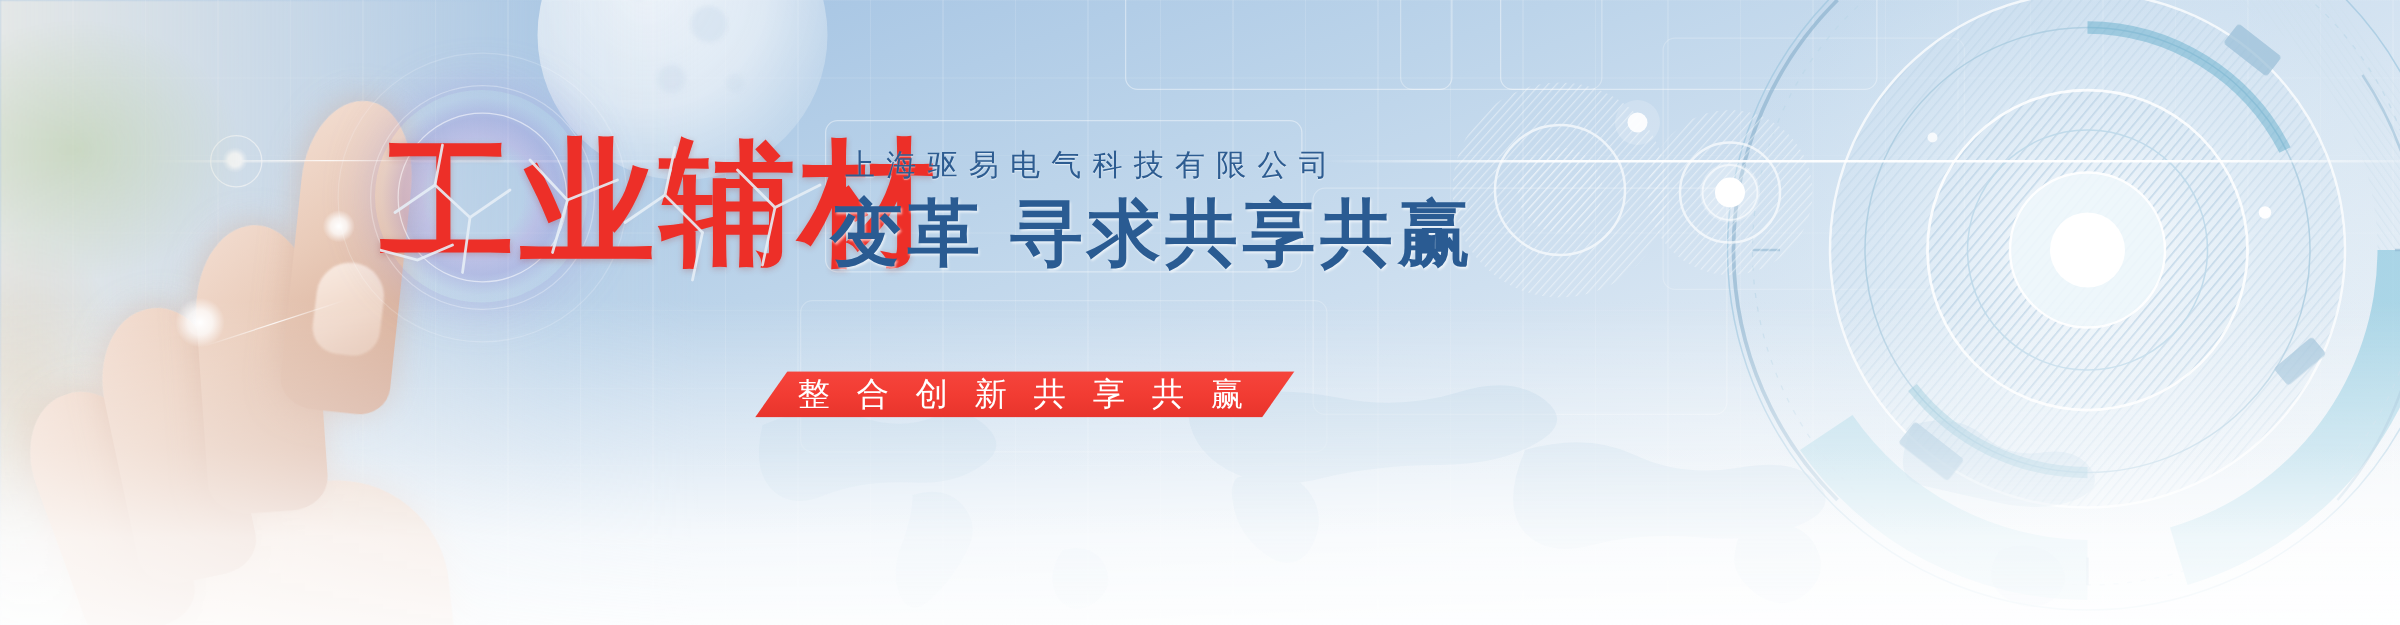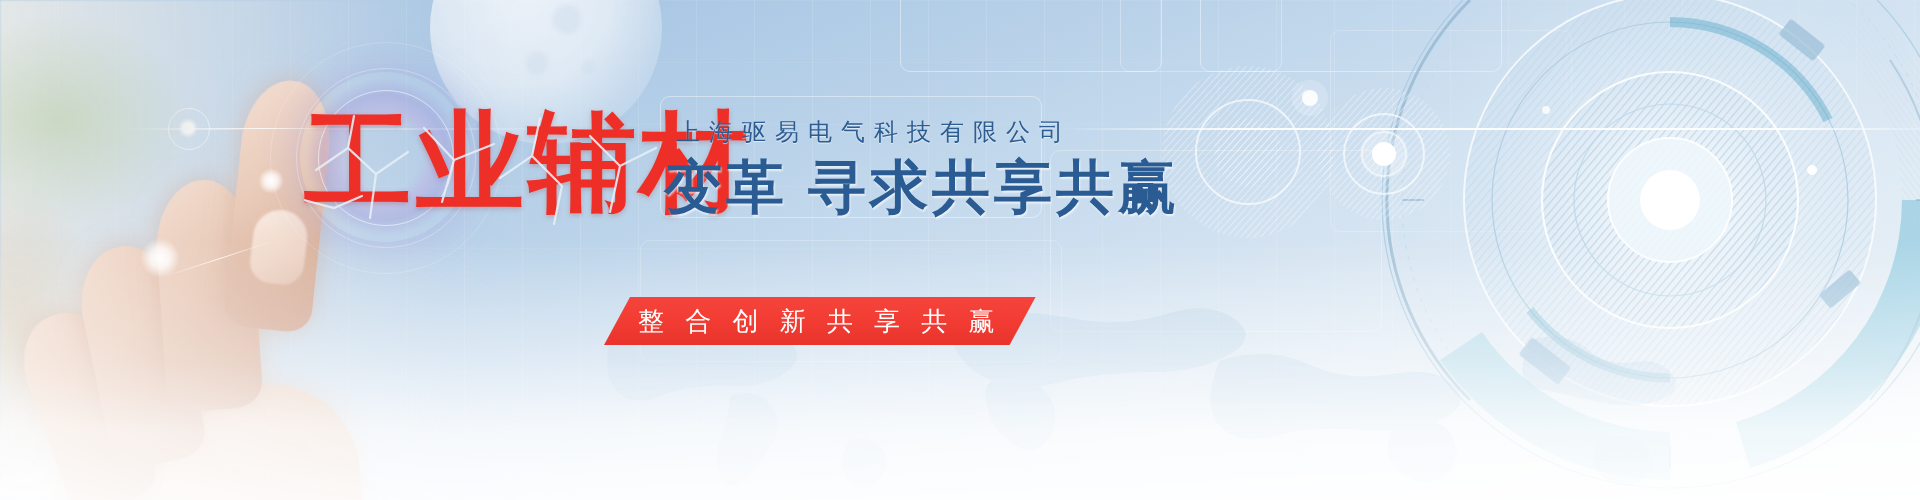--- a/index.html
+++ b/index.html
@@ -163,21 +163,21 @@
     font-size: 58px; line-height: 1;
     font-weight: bold;
     letter-spacing: 4px;
     color: #2a5b92;
     white-space: nowrap;
     text-shadow: 1px 2px 2px rgba(255,255,255,.65);
   }
 
   .ribbon {
     position:absolute; left: 600px; top: 297px;
-    height: 48px;
+    height: 37px;
     background: linear-gradient(to bottom, #f5443c 0%, #f23c33 50%, #e8342c 100%);
     display:flex; align-items:center; justify-content:center;
     padding: 0 34px;
     -webkit-clip-path: polygon(26px 0, 100% 0, calc(100% - 26px) 100%, 0 100%);
     clip-path: polygon(26px 0, 100% 0, calc(100% - 26px) 100%, 0 100%);
     box-shadow: 0 3px 8px rgba(180,50,40,.22);
   }
   .ribbon span {
     color:#fff; font-size: 26px; letter-spacing: 7px;
     font-weight: 500; white-space: nowrap;

